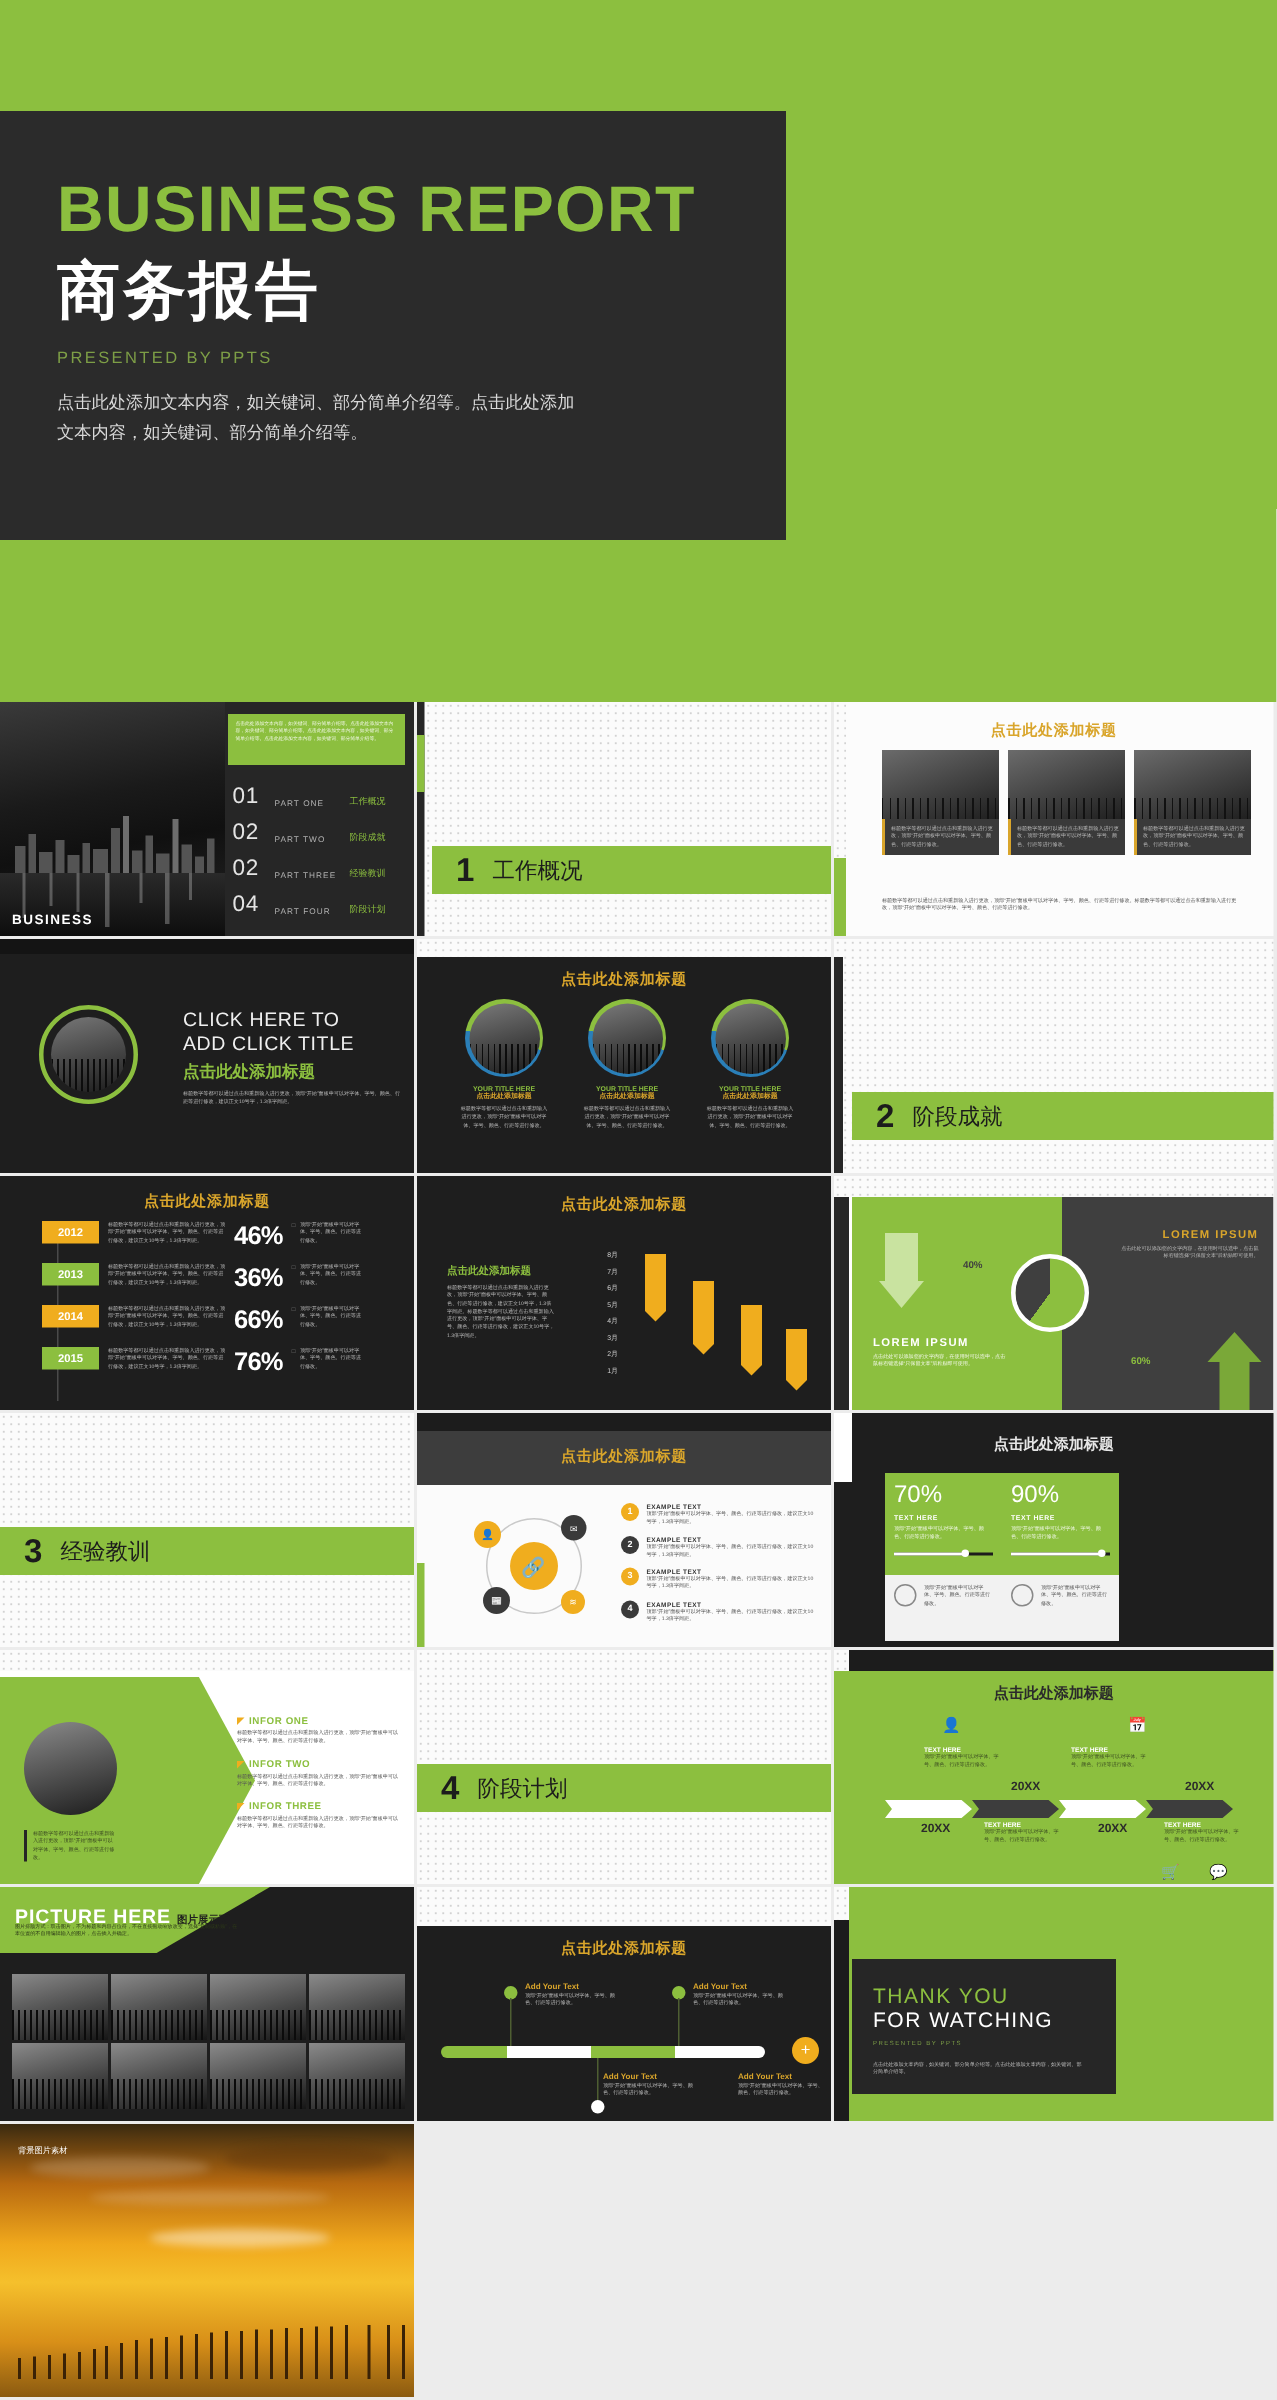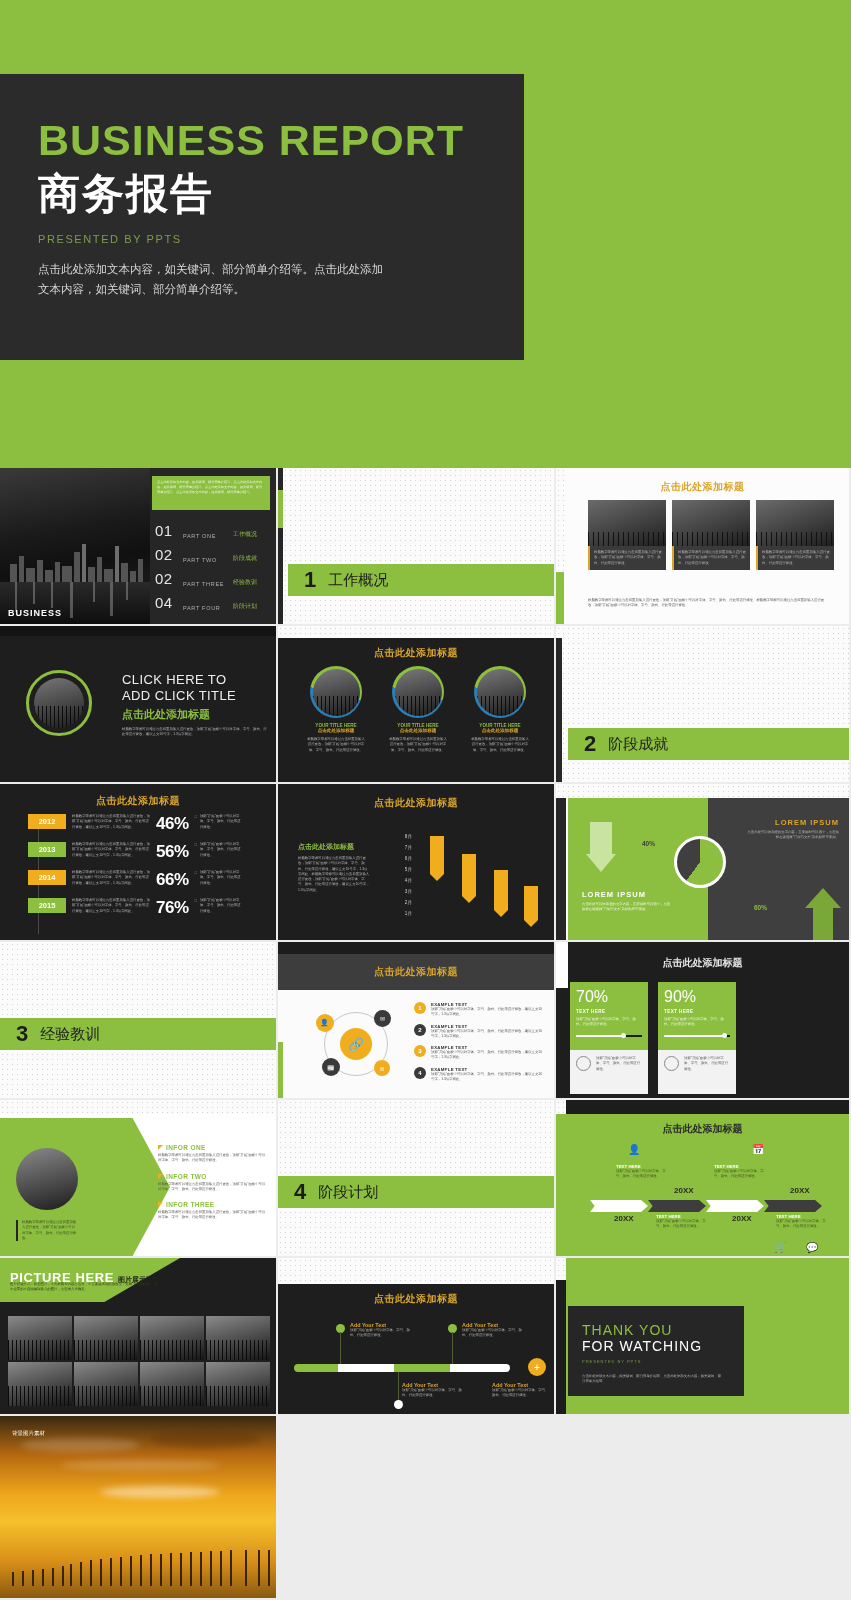--- a/index.html
+++ b/index.html
@@ -347,21 +347,21 @@
             <div class="pct">46%</div>
             <div style="display:flex;gap:3px">
                 <span style="color:#888;font-size:4px">□</span>
               <div class="tiny" style="width:44px">顶部“开始”面板中可以对字体、字号、颜色、行距等进行修改。</div>
               </div>
           </div>
 
           <div style="display:flex;align-items:flex-start;gap:6px;margin-bottom:8px">
             <div class="yr-tag" style="background:#8cbf3f">2013</div>
             <div class="tiny" style="width:78px">标题数字等都可以通过点击和重新输入进行更改，顶部“开始”面板中可以对字体、字号、颜色、行距等进行修改，建议正文10号字，1.3倍字间距。</div>
-            <div class="pct">56%</div>
+            <div class="pct">36%</div>
             <div style="display:flex;gap:3px">
                 <span style="color:#888;font-size:4px">□</span>
               <div class="tiny" style="width:44px">顶部“开始”面板中可以对字体、字号、颜色、行距等进行修改。</div>
               </div>
           </div>
 
           <div style="display:flex;align-items:flex-start;gap:6px;margin-bottom:8px">
             <div class="yr-tag" style="background:#f0ad1e">2014</div>
             <div class="tiny" style="width:78px">标题数字等都可以通过点击和重新输入进行更改，顶部“开始”面板中可以对字体、字号、颜色、行距等进行修改，建议正文10号字，1.3倍字间距。</div>
             <div class="pct">66%</div>
@@ -479,21 +479,21 @@
                 <div class="ex-t">EXAMPLE TEXT</div>
               <div class="tiny-d">顶部“开始”面板中可以对字体、字号、颜色、行距等进行修改，建议正文10号字，1.3倍字间距。</div>
               </div>
           </div>
         </div>
       </div>
 
       <div class="cell w3 darker">
         <div style="position:absolute;left:0;top:0;width:12px;height:46px;background:#fff"></div>
         <div class="tt-g" style="position:absolute;top:14px;left:0;width:293px;font-size:10px;color:#e6e6e6">点击此处添加标题</div>
-        <div style="position:absolute;left:14px;top:40px;display:flex;gap:10px">
+        <div style="position:absolute;left:34px;top:40px;display:flex;">
 
           <div class="pcard">
             <div class="pcard-top">
               <div class="pcard-pct">70%</div>
               <div class="pcard-lbl">TEXT HERE</div>
               <div class="tiny" style="color:#eef6e2;margin-top:3px">顶部“开始”面板中可以对字体、字号、颜色、行距等进行修改。</div>
               <div class="pbar">
                   <i style="width:70%"></i>
                   <b style="left:68%"></b>
                 </div>

